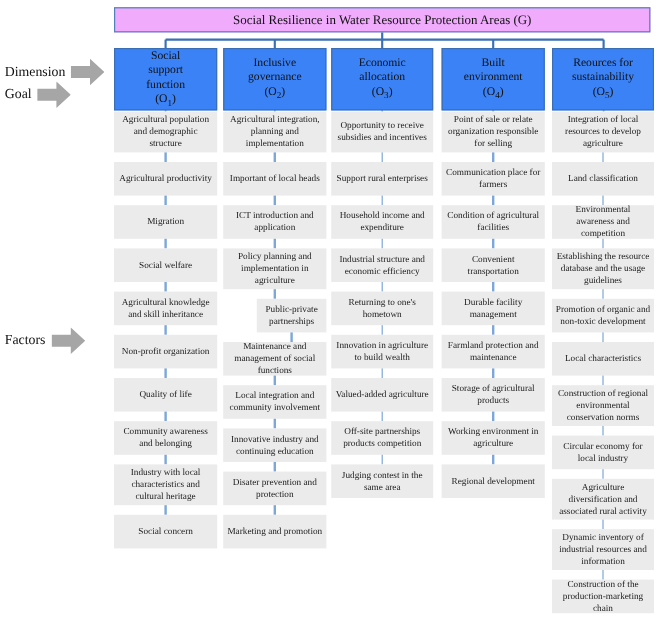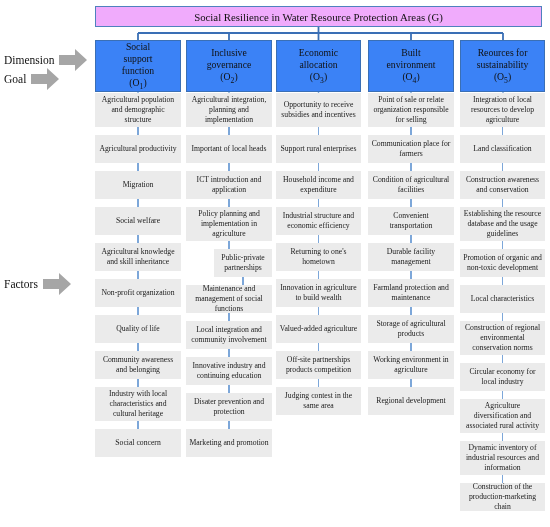--- a/index.html
+++ b/index.html
@@ -335,21 +335,21 @@
       </div>
     </div>
   <div class="col" id="col-4" style="left:365px;width:85px;">
       <div class="factor" style="height: 34px;">
         <span>Integration of local resources to develop agriculture</span>
       </div>
       <div class="factor" style="height: 28px;">
         <span>Land classification</span>
       </div>
       <div class="factor" style="height: 28px;">
-        <span>Construction awareness and conservation</span>
+        <span>Environmental awareness and competition</span>
       </div>
       <div class="factor" style="height: 34px;">
         <span>Establishing the resource database and the usage guidelines</span>
       </div>
       <div class="factor" style="height: 28px;">
         <span>Promotion of organic and non-toxic development</span>
       </div>
       <div class="factor" style="height: 28px;">
         <span>Local characteristics</span>
       </div>

